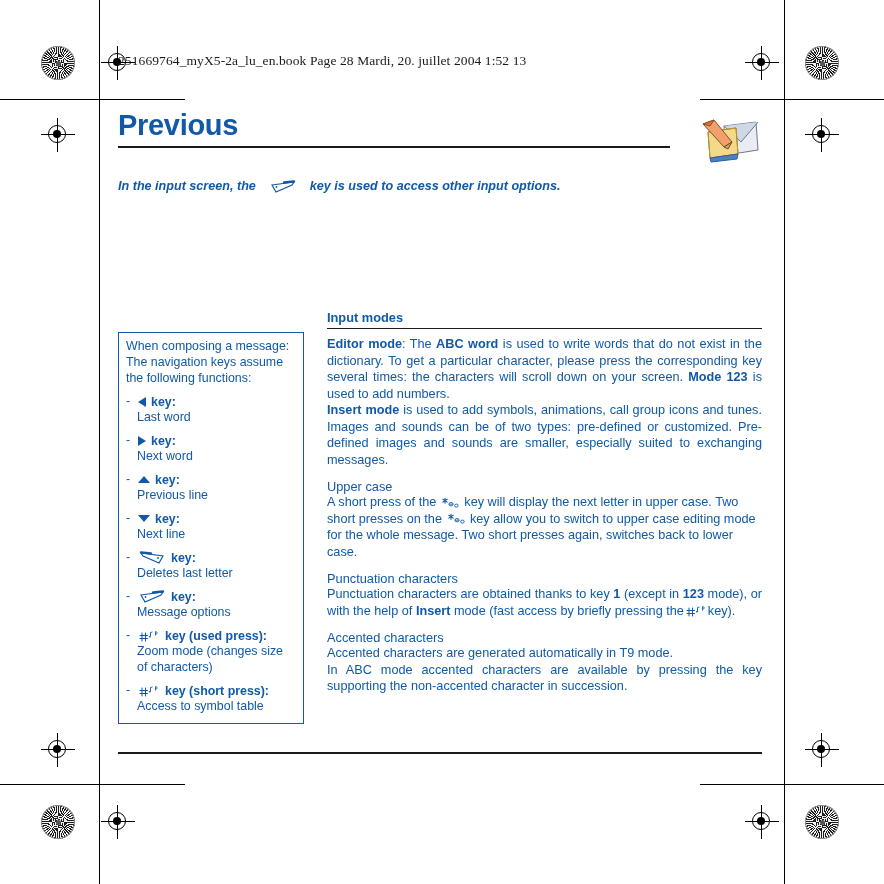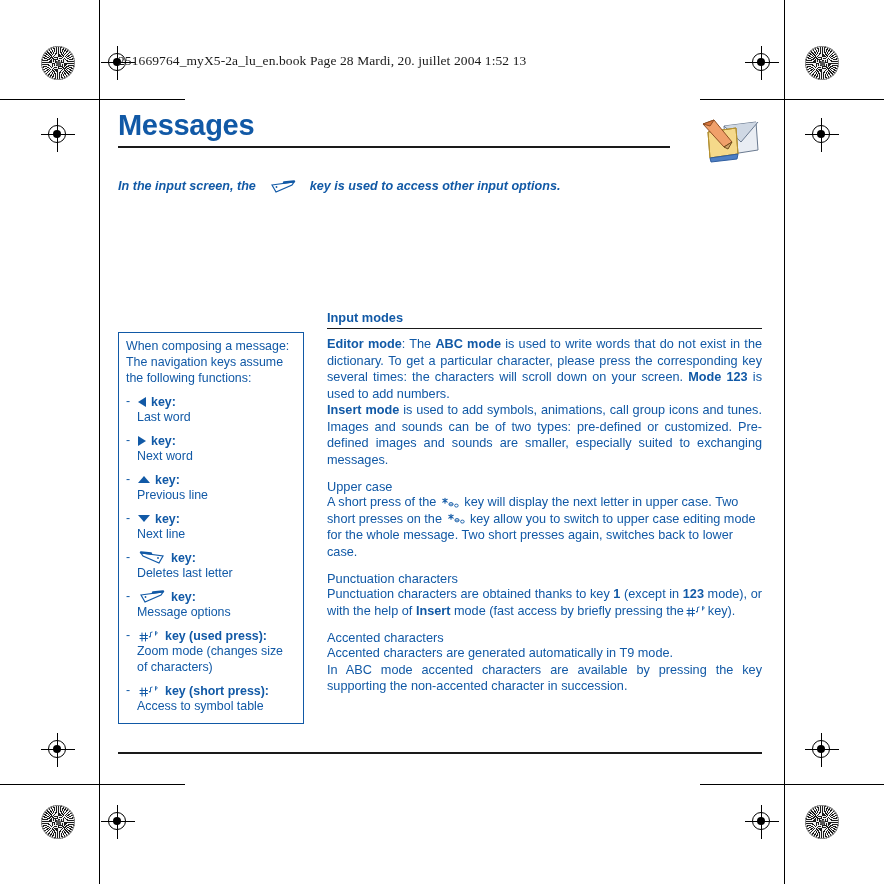--- a/index.html
+++ b/index.html
@@ -307,21 +307,21 @@
   <div class="trim h" style="left:0;     top:99px; width:185px;"></div>
   <div class="trim h" style="left:700px; top:99px; width:184px;"></div>
   <div class="trim h" style="left:0;     top:784px;width:185px;"></div>
   <div class="trim h" style="left:700px; top:784px;width:184px;"></div>
 </div>
 
 <div class="running-head">251669764_myX5-2a_lu_en.book  Page 28  Mardi, 20. juillet 2004  1:52 13</div>
 
 <div class="page">
 
-  <h1 class="chapter-title">Messages</h1>
+  <h1 class="chapter-title">Previous</h1>
   <div class="title-rule"></div>
 
   <div class="chapter-icon">
     <svg viewBox="0 0 62 48" width="62" height="48">
       <g>
         <path d="M24 10 L56 6 L58 34 L26 39 Z" fill="#e9edf3" stroke="#6a7a90" stroke-width="1"></path>
         <path d="M24 10 L41 26 L58 6" fill="#cfd8e4" stroke="#6a7a90" stroke-width="1"></path>
         <path d="M8 16 L36 12 L38 38 L10 42 Z" fill="#f5d98a" stroke="#9a7b2a" stroke-width="1"></path>
         <path d="M8 16 L36 12 L38 38 L10 42 Z" fill="none" stroke="#b99430" stroke-width="1"></path>
         <path d="M10 42 L38 38 L37 43 L11 46 Z" fill="#4d7fc4" stroke="#2f5ea0" stroke-width="1"></path>
@@ -466,21 +466,21 @@
           </span>
         </li>
 
       </ul>
     </aside>
 
     <section class="main">
       <h2 class="sec-title">Input modes</h2>
       <div class="sec-rule"></div>
 
-      <p><b>Editor mode</b><span>: The </span><b>ABC mode</b><span> is used to write words that do not exist in the dictionary. To get a particular character, please press the corresponding key several times: the characters will scroll down on your screen. </span><b>Mode 123</b><span> is used to add numbers.</span></p>
+      <p><b>Editor mode</b><span>: The </span><b>ABC word</b><span> is used to write words that do not exist in the dictionary. To get a particular character, please press the corresponding key several times: the characters will scroll down on your screen. </span><b>Mode 123</b><span> is used to add numbers.</span></p>
 
       <p><b>Insert mode</b><span> is used to add symbols, animations, call group icons and tunes. Images and sounds can be of two types: pre-defined or customized. Pre-defined images and sounds are smaller, especially suited to exchanging messages.</span></p>
 
       <h3 class="head">Upper case</h3>
       <p class="nojust"><span>A short press of the</span><span class="glyph g-star"><svg viewBox="0 0 22 14" width="22" height="14">
               <path d="M6 2.2 L6 7.2 M3.8 3.3 L8.2 6.1 M8.2 3.3 L3.8 6.1" stroke="#1159a6" stroke-width="1.1" stroke-linecap="round"></path>
               <ellipse cx="12" cy="8.2" rx="2.1" ry="1.7" fill="none" stroke="#1159a6" stroke-width="0.9"></ellipse>
               <path d="M10 8.2 L14.1 8.2" stroke="#1159a6" stroke-width="0.8"></path>
               <ellipse cx="17.4" cy="9.6" rx="1.8" ry="1.5" fill="none" stroke="#1159a6" stroke-width="0.9"></ellipse>
             </svg></span><span>key will display the next letter in upper case. Two short presses on the</span><span class="glyph g-star"><svg viewBox="0 0 22 14" width="22" height="14">

